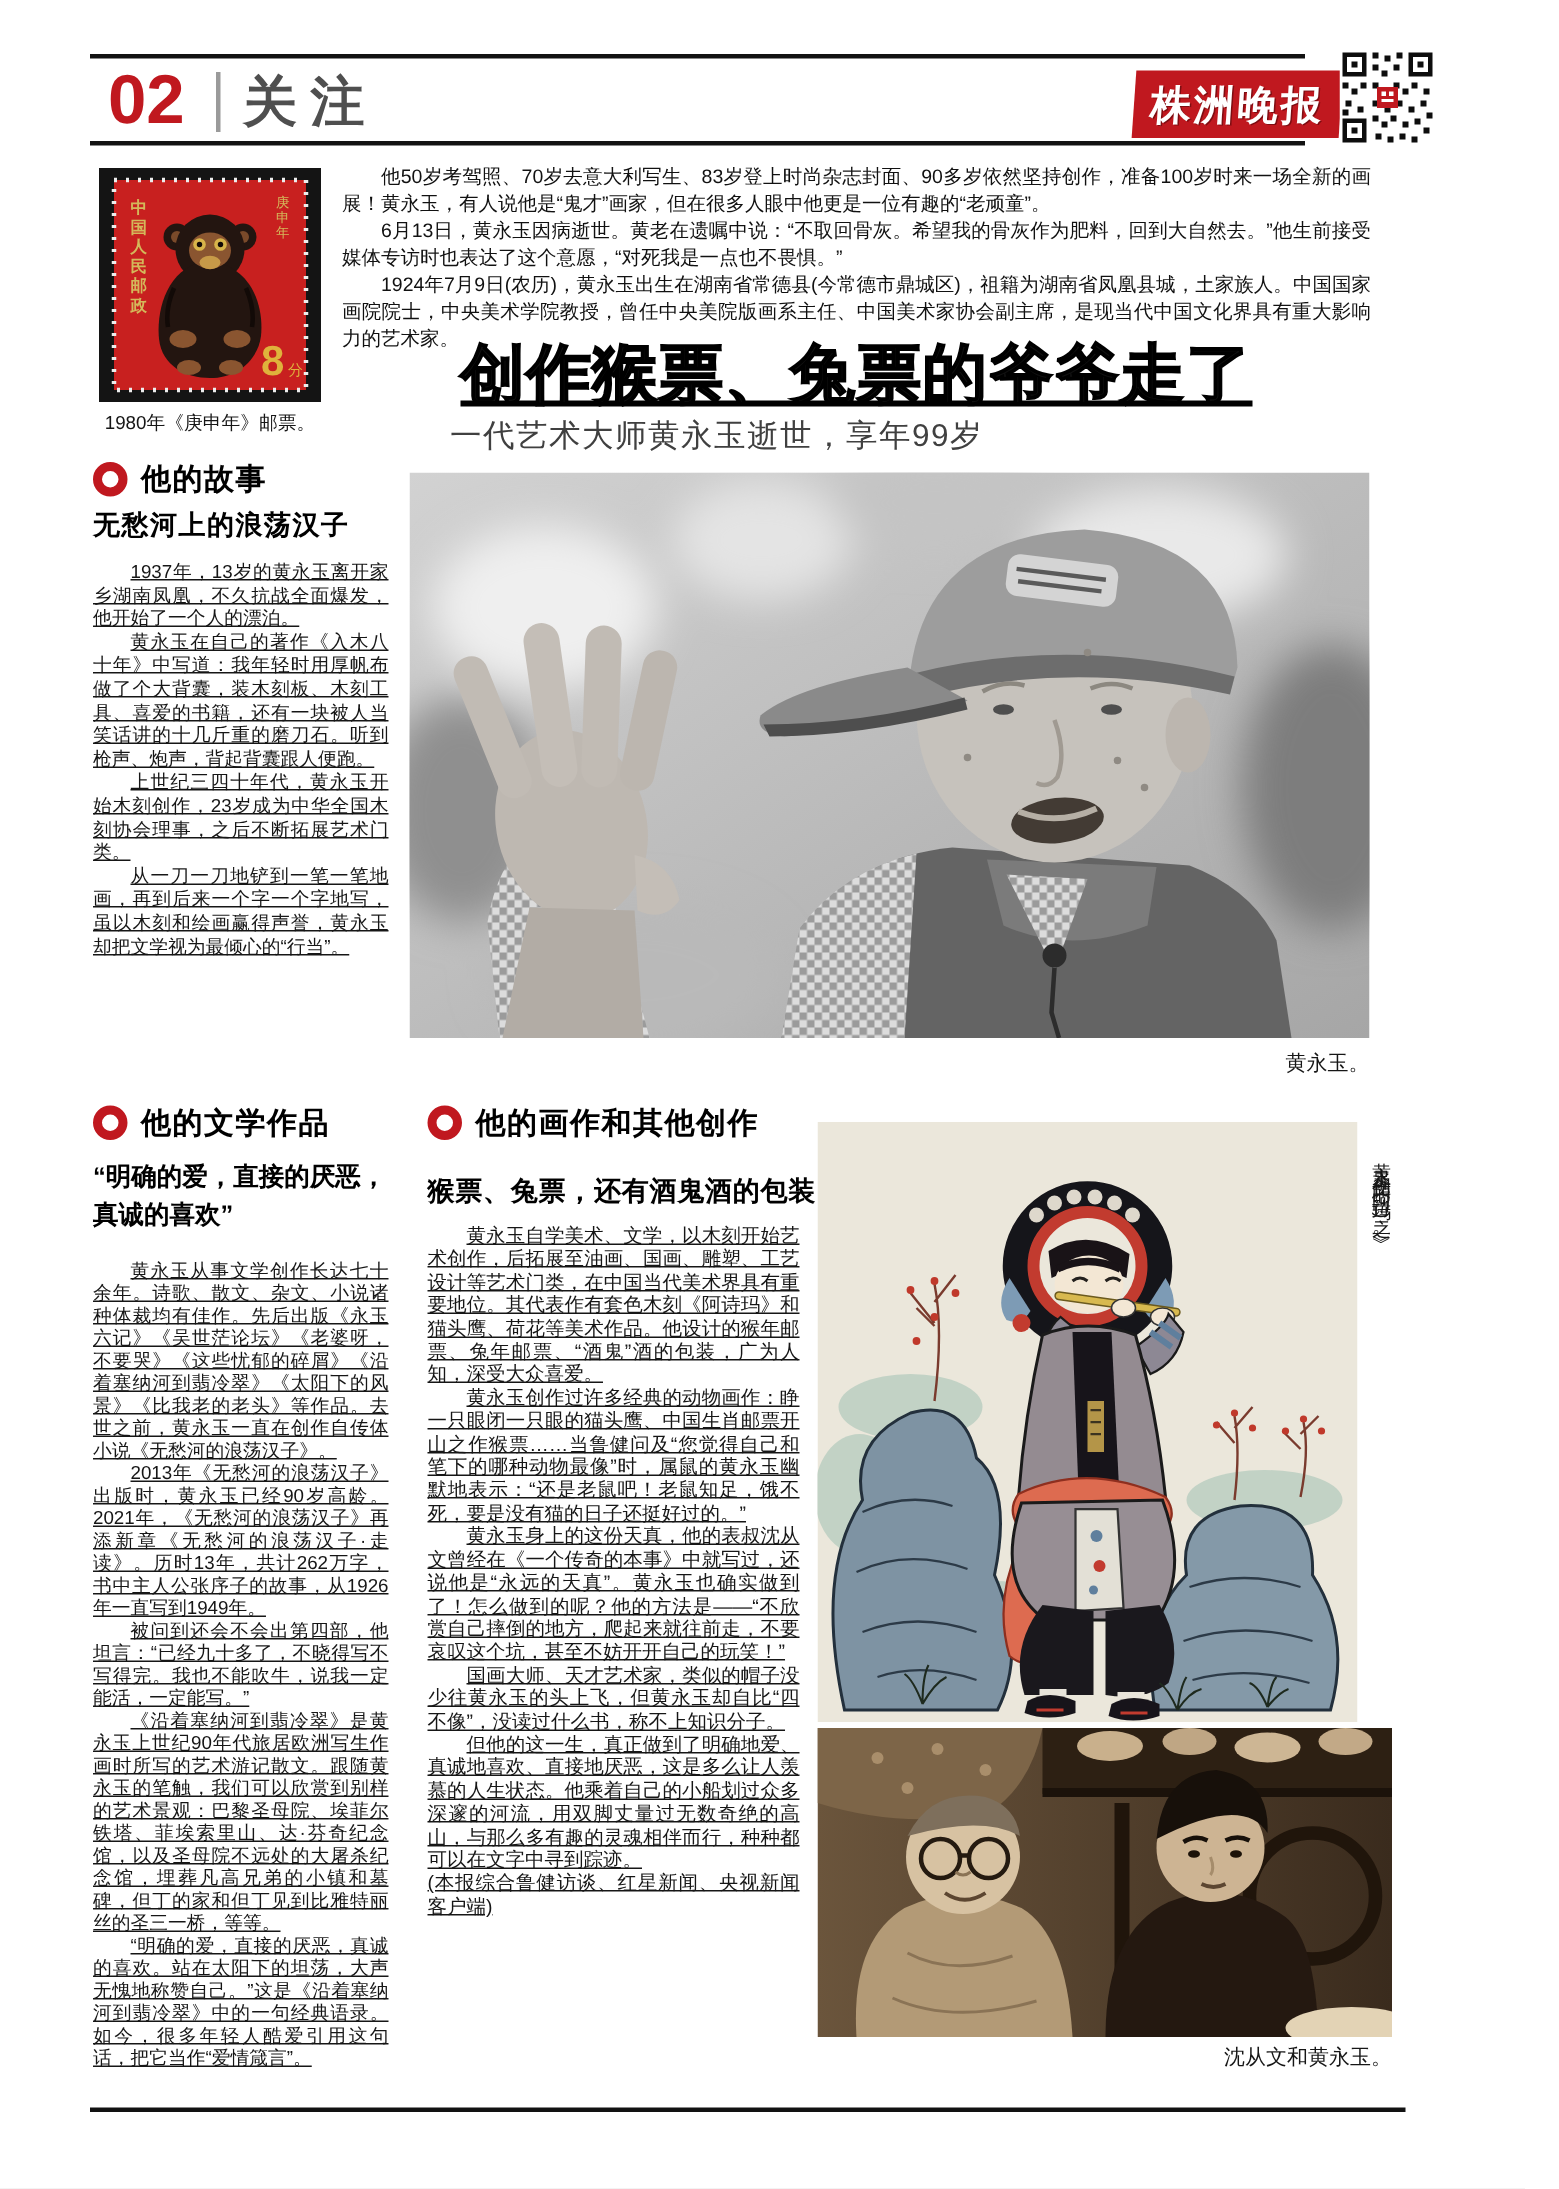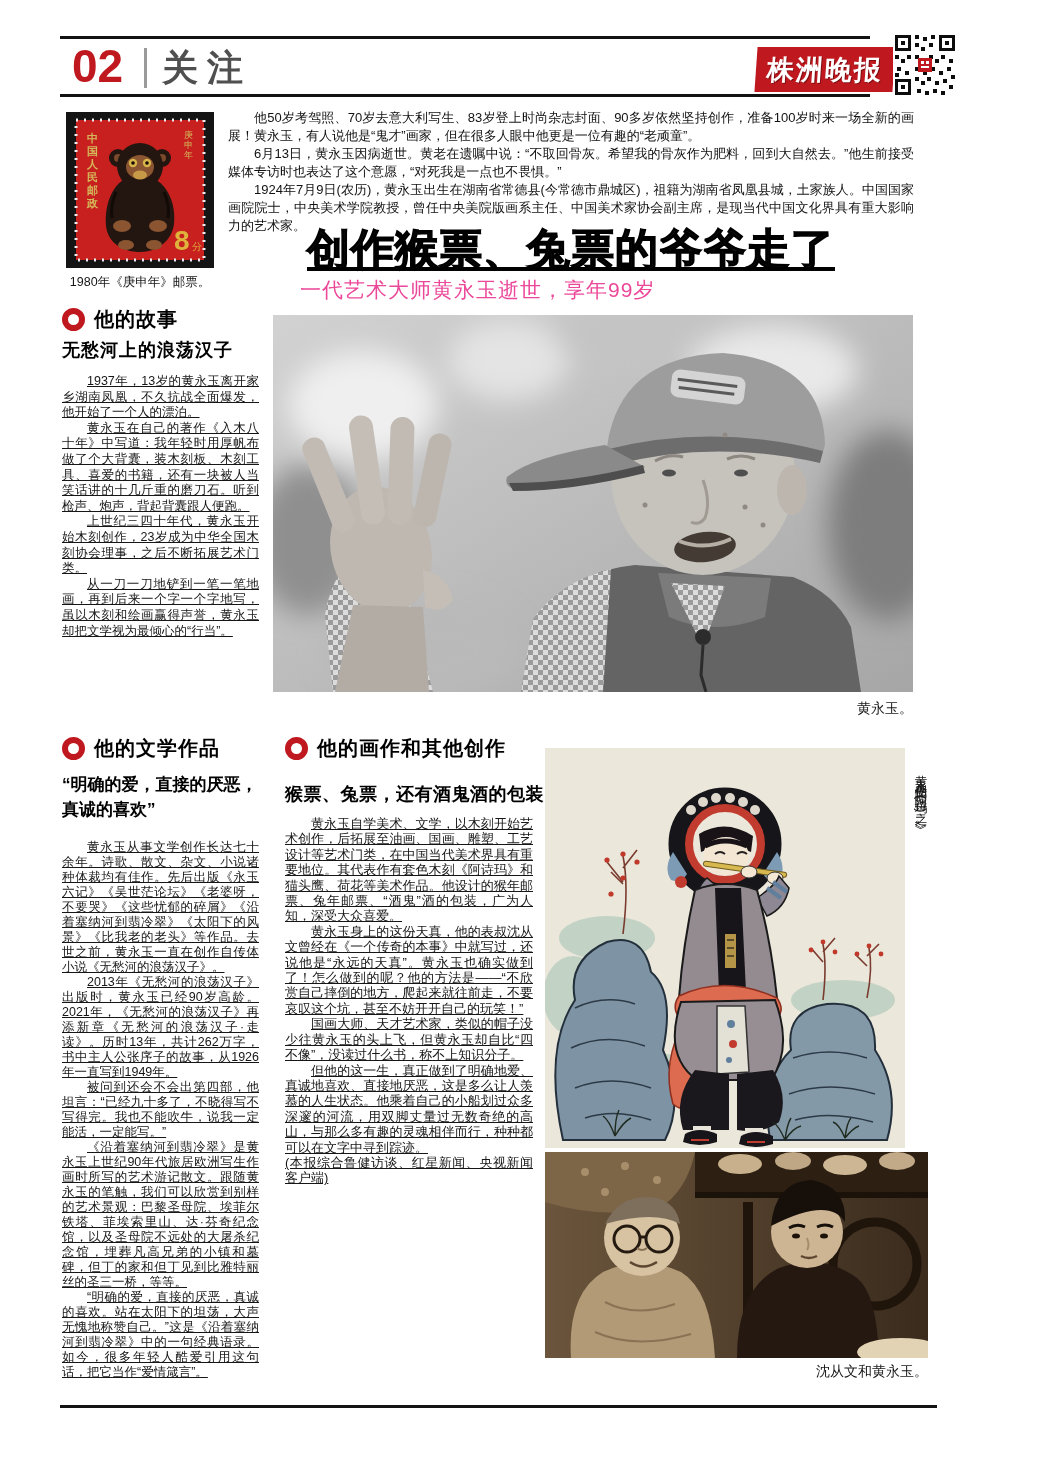--- a/index.html
+++ b/index.html
@@ -14,21 +14,21 @@
   .date-line{font-size:13px;font-weight:700;color:#1d1d1d;}
   .editors-line{font-size:12px;color:#1d1d1d;margin-top:4px;}
   .masthead{width:138px;height:45px;background:#c0181f;color:#fff;display:flex;align-items:center;justify-content:center;
             font-family:"DejaVu Serif","Liberation Serif",serif;font-weight:900;font-size:27px;letter-spacing:2px;
             transform:skewX(-4deg);text-shadow:1px 1px 0 #7e0d12;}
   
   .intro{width:686px;font-size:13px;line-height:18px;text-align:justify;}
   .intro p{margin:0;text-indent:2em;}
   .headline{width:686px;text-align:center;font-size:43px;font-weight:900;letter-spacing:1px;
             -webkit-text-stroke:1.3px #000;white-space:nowrap;text-decoration:underline;}
-  .subhead{font-size:21px;color:#ec4899;letter-spacing:1px;}
+  .subhead{font-size:21px;color:#404040;letter-spacing:1px;}
   
   .marker{display:flex;align-items:center;gap:9px;}
   .donut{width:11px;height:11px;border:6px solid #c0181f;border-radius:50%;background:#fff;flex:0 0 auto;}
   .marker-label{font-size:20px;font-weight:900;color:#000;letter-spacing:1px;white-space:nowrap;}
   .col-sub{font-weight:900;color:#000;}
   .bodycol{text-align:justify;color:#161616;}
   .bodycol p{margin:0;text-indent:2em;text-decoration:underline;}
   .no-indent{text-indent:0 !important;}
   .caption{font-size:14px;color:#161616;}
   .v-caption{writing-mode:vertical-rl;font-size:12.5px;letter-spacing:3px;color:#161616;}
@@ -232,20 +232,21 @@
     <p>“明确的爱，直接的厌恶，真诚的喜欢。站在太阳下的坦荡，大声无愧地称赞自己。”这是《沿着塞纳河到翡冷翠》中的一句经典语录。如今，很多年轻人酷爱引用这句话，把它当作“爱情箴言”。</p>
   </div>
 
   <div class="abs marker" style="left:285px;top:735px;">
     <span class="donut"></span>
     <span class="marker-label">他的画作和其他创作</span>
   </div>
   <div class="abs col-sub" style="left:285px;top:782px;font-size:18px;letter-spacing:0.5px;">猴票、兔票，还有酒鬼酒的包装</div>
   <div class="abs bodycol" style="left:285px;top:816px;width:248px;font-size:13px;line-height:15.4px;">
     <p>黄永玉自学美术、文学，以木刻开始艺术创作，后拓展至油画、国画、雕塑、工艺设计等艺术门类，在中国当代美术界具有重要地位。其代表作有套色木刻《阿诗玛》和猫头鹰、荷花等美术作品。他设计的猴年邮票、兔年邮票、“酒鬼”酒的包装，广为人知，深受大众喜爱。</p>
+    <p>黄永玉创作过许多经典的动物画作：睁一只眼闭一只眼的猫头鹰、中国生肖邮票开山之作猴票……当鲁健问及“您觉得自己和笔下的哪种动物最像”时，属鼠的黄永玉幽默地表示：“还是老鼠吧！老鼠知足，饿不死，要是没有猫的日子还挺好过的。”</p>
     <p>黄永玉身上的这份天真，他的表叔沈从文曾经在《一个传奇的本事》中就写过，还说他是“永远的天真”。黄永玉也确实做到了！怎么做到的呢？他的方法是——“不欣赏自己摔倒的地方，爬起来就往前走，不要哀叹这个坑，甚至不妨开开自己的玩笑！”</p>
     <p>国画大师、天才艺术家，类似的帽子没少往黄永玉的头上飞，但黄永玉却自比“四不像”，没读过什么书，称不上知识分子。</p>
     <p>但他的这一生，真正做到了明确地爱、真诚地喜欢、直接地厌恶，这是多么让人羡慕的人生状态。他乘着自己的小船划过众多深邃的河流，用双脚丈量过无数奇绝的高山，与那么多有趣的灵魂相伴而行，种种都可以在文字中寻到踪迹。</p>
     <p class="no-indent">(本报综合鲁健访谈、红星新闻、央视新闻客户端)</p>
   </div>
 
   <svg class="abs" style="left:545px;top:748px;" width="360" height="400" viewBox="0 0 360 400">
     <rect width="360" height="400" fill="#ebe7db"></rect>
     <g>
       <ellipse cx="62" cy="190" rx="48" ry="22" fill="#c2d2c5"></ellipse>

